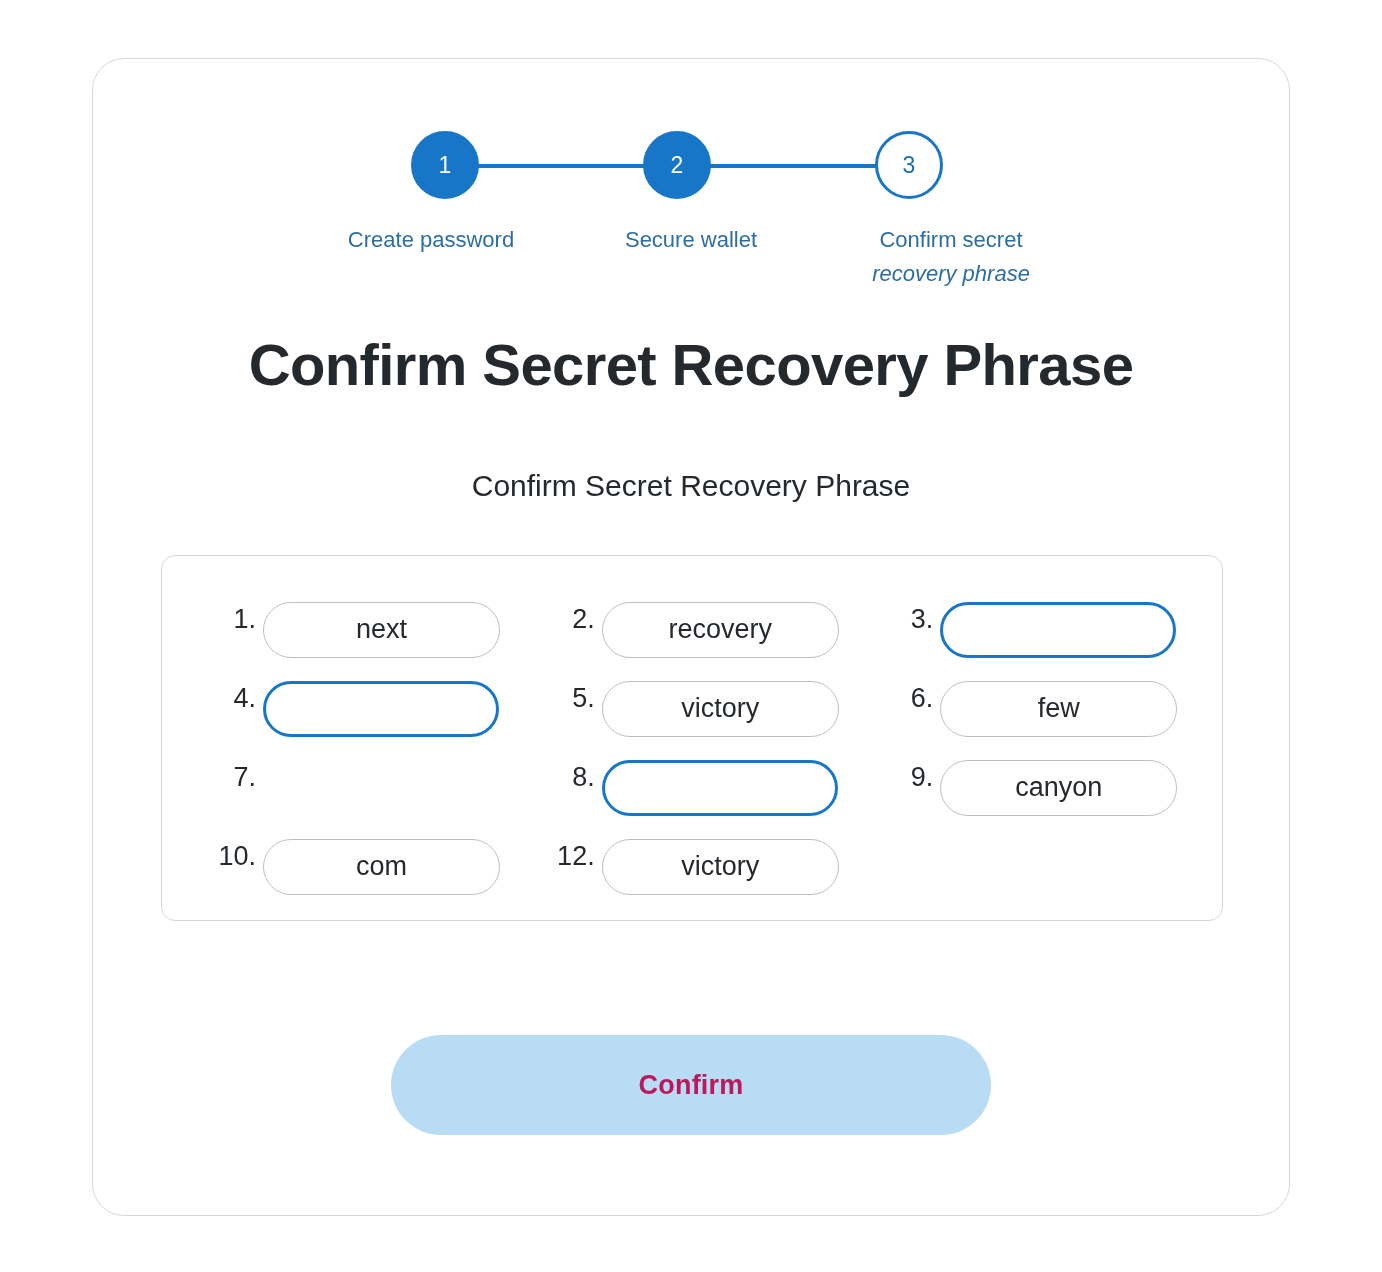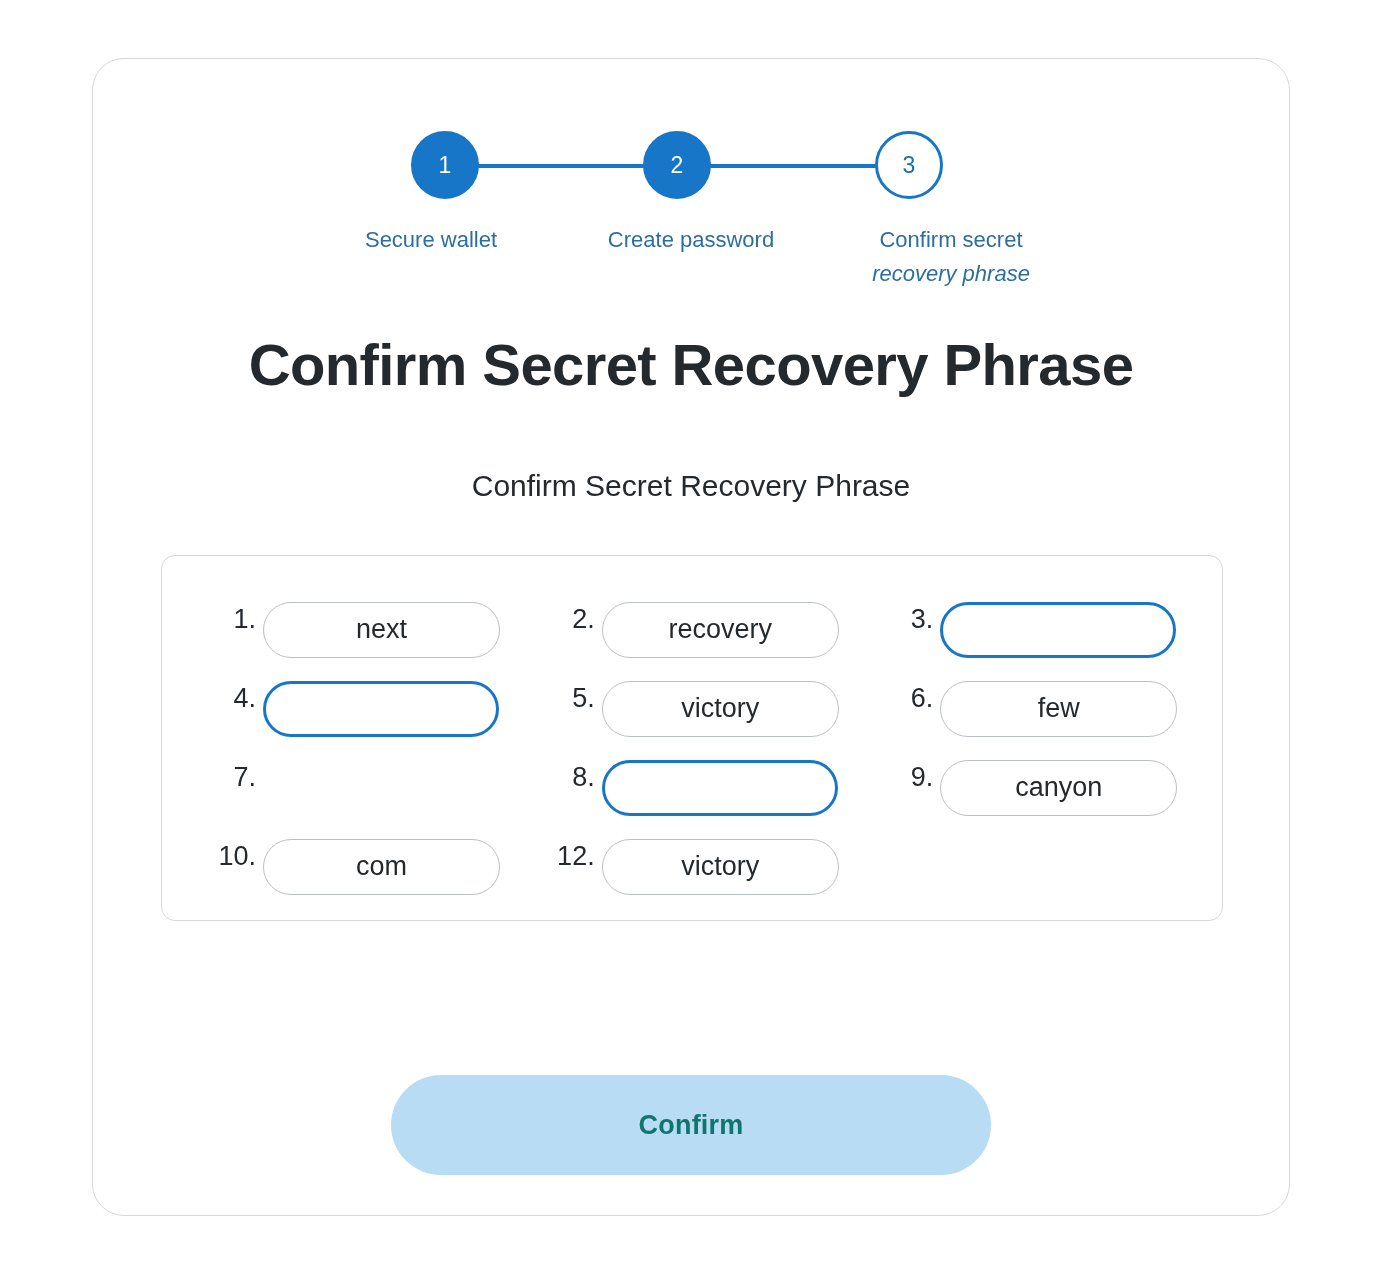--- a/index.html
+++ b/index.html
@@ -174,28 +174,28 @@
   }
   .word-pill.blank {
     border: 3px solid #1876c8;
     width: 236px;
   }
 
   
   .confirm-button {
     position: absolute;
     left: 50%;
-    top: 1016px;
+    top: 976px;
     transform: translateX(-50%);
     width: 600px;
     height: 100px;
     border: none;
     border-radius: 50px;
     background: #b8dcf4;
-    color: #0f766e;
+    color: #be185d;
     font-size: 27px;
     font-weight: 700;
     font-family: "Liberation Sans", sans-serif;
     cursor: default;
     letter-spacing: .2px;
   }
 </style>
 </head>
 <body>
 
@@ -212,24 +212,24 @@
       <div class="step-node done node-2">
         <span>2</span>
       </div>
       <div class="step-node current node-3">
         <span>3</span>
       </div>
     </div>
 
     <div class="step-labels">
       <div class="step-label">
+        <span class="l1">Create password</span>
+      </div>
+      <div class="step-label">
         <span class="l1">Secure wallet</span>
-      </div>
-      <div class="step-label">
-        <span class="l1">Create password</span>
       </div>
       <div class="step-label">
         <span class="l1">Confirm secret</span>
         <span class="l2">recovery phrase</span>
       </div>
     </div>
   </div>
 
   <h1 class="page-title">Confirm Secret Recovery Phrase</h1>
   <p class="page-subtitle">Confirm Secret Recovery Phrase</p>

